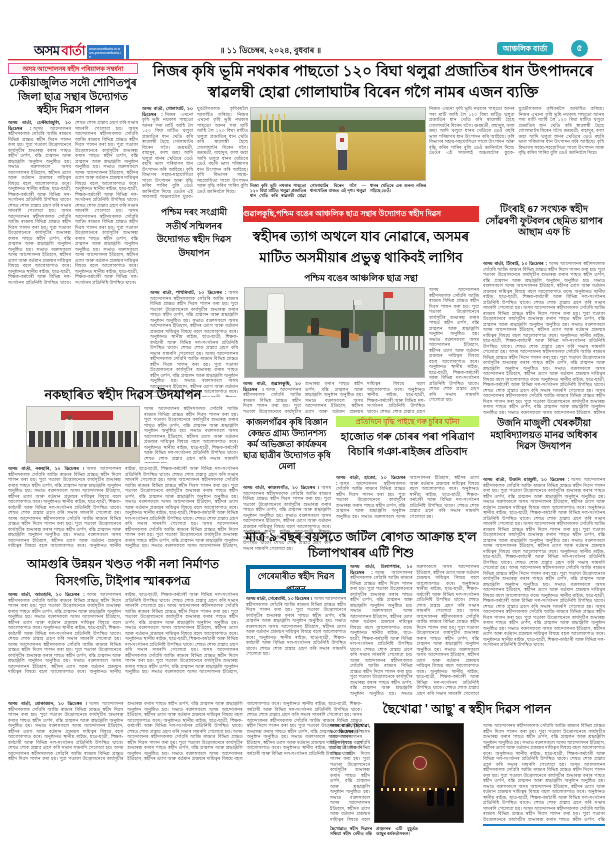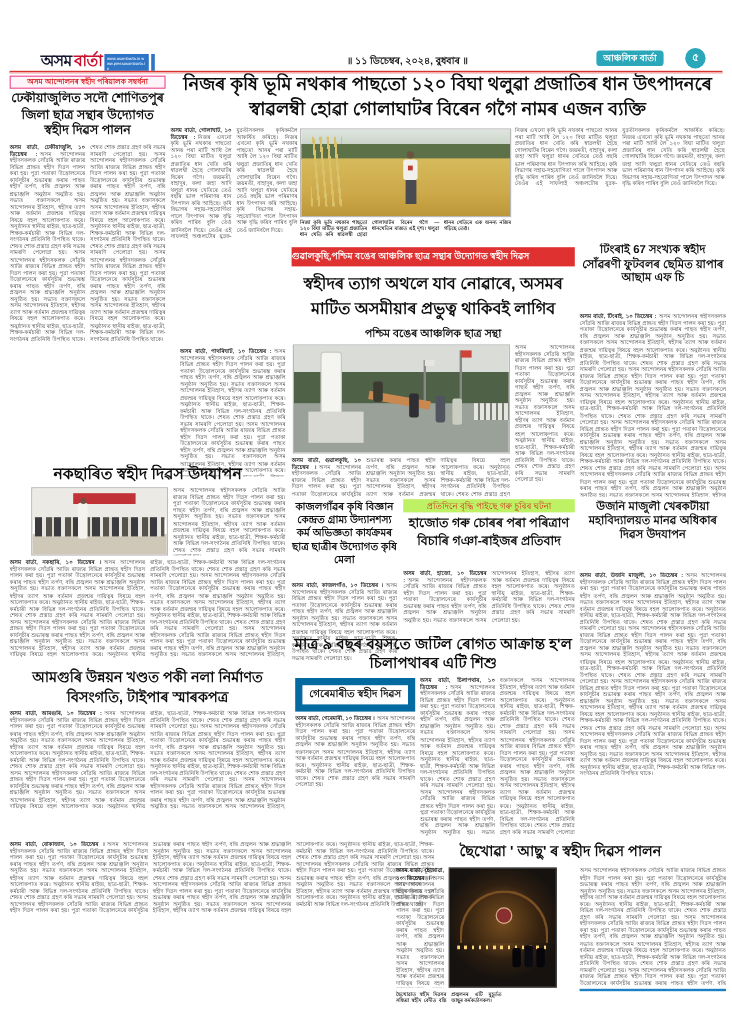--- a/index.html
+++ b/index.html
@@ -23,35 +23,35 @@
   .rule-red{background:#d63333}
   .rule-blue{background:#1f7fc4}
   .tealbox{background:#2aa7b9;color:#fff;font-weight:700;text-align:center;border-radius:3px}
   .pgcircle{background:#2aa7b9;color:#fff;font-weight:700;border-radius:50%;
             display:flex;align-items:center;justify-content:center}
   .logo1{font-weight:800;font-size:13px;color:#15152e;letter-spacing:-0.5px}
   .logo2{font-weight:800;font-size:13px;color:#c8102e;letter-spacing:-0.5px}
   .urlbox{background:#2e75c6;color:#fff;font-size:3.4px;line-height:4.2px;padding:2px 2px;
           overflow:hidden;word-break:break-all}
   .bluebar{background:#2e75c6}
-  .boxhead{border:6px solid #0369a1;font-weight:700;text-align:center;color:#111;overflow:hidden}
+  .boxhead{border:4px solid #0369a1;font-weight:700;text-align:center;color:#111;overflow:hidden}
 </style>
 </head>
 <body>
 
 <div class="page">
 
   <div class="abs" style="left:34px;top:41px;display:flex;align-items:center;gap:2px">
     <span class="logo1">অসম</span>
     <span class="logo2">বাৰ্তা</span>
     <span class="urlbox" style="width:37px;height:14px">www.asombarta.in www.pressasombarta.in</span>
     <span class="bluebar" style="width:3px;height:14px;display:inline-block"></span>
   </div>
 
-  <div class="abs" style="left:220px;top:44px;width:170px;text-align:right;font-size:8px;font-weight:700;color:#111">॥ ১১ ডিচেম্বৰ, ২০২৪, বুধবাৰ ॥</div>
+  <div class="abs" style="left:220px;top:44px;width:170px;text-align:left;font-size:8px;font-weight:700;color:#111">॥ ১১ ডিচেম্বৰ, ২০২৪, বুধবাৰ ॥</div>
 
   <div class="abs tealbox" style="left:497px;top:42px;width:56px;height:13px;font-size:7.5px;line-height:13px">আঞ্চলিক বাৰ্তা</div>
   <div class="abs pgcircle" style="left:571px;top:40px;width:17px;height:17px;font-size:9px">৫</div>
 
   <div class="abs rule-red" style="left:8px;top:59px;width:594px;height:2px;border-bottom:1px solid #f2b0b0"></div>
 
   <div class="abs kickerbox" style="left:8px;top:63px;width:130px;height:11px;font-size:6.2px;line-height:10px">অসম আন্দোলনৰ স্বহীদ পৰিয়ালক সম্বৰ্ধনা</div>
   <div class="abs hl" style="left:8px;top:76px;width:130px;height:42px;font-size:10.5px;line-height:13.5px">ঢেকীয়াজুলিত সদৌ শোণিতপুৰ জিলা ছাত্ৰ সন্থাৰ উদ্যোগত স্বহীদ দিৱস পালন</div>
   <div class="abs body c2" style="left:8px;top:120px;width:130px;height:264px">
     <span class="dl">অসম বাৰ্তা, ঢেকীয়াজুলি, ১০ ডিচেম্বৰ :</span><span>অসম আন্দোলনৰ স্বহীদসকলক সোঁৱৰি আজি ৰাজ্যৰ বিভিন্ন প্ৰান্তত স্বহীদ দিৱস পালন কৰা হয়। পুৱা পতাকা উত্তোলনেৰে কাৰ্যসূচীৰ শুভাৰম্ভ কৰাৰ পাছত স্বহীদ তৰ্পণ, বন্তি প্ৰজ্বলন আৰু শ্ৰদ্ধাঞ্জলি অনুষ্ঠান অনুষ্ঠিত হয়। সভাত বক্তাসকলে অসম আন্দোলনৰ ইতিহাস, স্বহীদৰ ত্যাগ আৰু বৰ্তমান প্ৰজন্মৰ দায়িত্বৰ বিষয়ে বহল আলোকপাত কৰে। অনুষ্ঠানত স্থানীয় ৰাইজ, ছাত্ৰ-ছাত্ৰী, শিক্ষক-কৰ্মচাৰী আৰু বিভিন্ন দল-সংগঠনৰ প্ৰতিনিধি উপস্থিত থাকে। শেষত শোক প্ৰস্তাৱ গ্ৰহণ কৰি সভাৰ সামৰণি পেলোৱা হয়। অসম আন্দোলনৰ স্বহীদসকলক সোঁৱৰি আজি ৰাজ্যৰ বিভিন্ন প্ৰান্তত স্বহীদ দিৱস পালন কৰা হয়। পুৱা পতাকা উত্তোলনেৰে কাৰ্যসূচীৰ শুভাৰম্ভ কৰাৰ পাছত স্বহীদ তৰ্পণ, বন্তি প্ৰজ্বলন আৰু শ্ৰদ্ধাঞ্জলি অনুষ্ঠান অনুষ্ঠিত হয়। সভাত বক্তাসকলে অসম আন্দোলনৰ ইতিহাস, স্বহীদৰ ত্যাগ আৰু বৰ্তমান প্ৰজন্মৰ দায়িত্বৰ বিষয়ে বহল আলোকপাত কৰে। অনুষ্ঠানত স্থানীয় ৰাইজ, ছাত্ৰ-ছাত্ৰী, শিক্ষক-কৰ্মচাৰী আৰু বিভিন্ন দল-সংগঠনৰ প্ৰতিনিধি উপস্থিত থাকে। শেষত শোক প্ৰস্তাৱ গ্ৰহণ কৰি সভাৰ সামৰণি পেলোৱা হয়। অসম আন্দোলনৰ স্বহীদসকলক সোঁৱৰি আজি ৰাজ্যৰ বিভিন্ন প্ৰান্তত স্বহীদ দিৱস পালন কৰা হয়। পুৱা পতাকা উত্তোলনেৰে কাৰ্যসূচীৰ শুভাৰম্ভ কৰাৰ পাছত স্বহীদ তৰ্পণ, বন্তি প্ৰজ্বলন আৰু শ্ৰদ্ধাঞ্জলি অনুষ্ঠান অনুষ্ঠিত হয়। সভাত বক্তাসকলে অসম আন্দোলনৰ ইতিহাস, স্বহীদৰ ত্যাগ আৰু বৰ্তমান প্ৰজন্মৰ দায়িত্বৰ বিষয়ে বহল আলোকপাত কৰে। অনুষ্ঠানত স্থানীয় ৰাইজ, ছাত্ৰ-ছাত্ৰী, শিক্ষক-কৰ্মচাৰী আৰু বিভিন্ন দল-সংগঠনৰ প্ৰতিনিধি উপস্থিত থাকে। শেষত শোক প্ৰস্তাৱ গ্ৰহণ কৰি সভাৰ সামৰণি পেলোৱা হয়। অসম আন্দোলনৰ স্বহীদসকলক সোঁৱৰি আজি ৰাজ্যৰ বিভিন্ন প্ৰান্তত স্বহীদ দিৱস পালন কৰা হয়। পুৱা পতাকা উত্তোলনেৰে কাৰ্যসূচীৰ শুভাৰম্ভ কৰাৰ পাছত স্বহীদ তৰ্পণ, বন্তি প্ৰজ্বলন আৰু শ্ৰদ্ধাঞ্জলি অনুষ্ঠান অনুষ্ঠিত হয়। সভাত বক্তাসকলে অসম আন্দোলনৰ ইতিহাস, স্বহীদৰ ত্যাগ আৰু বৰ্তমান প্ৰজন্মৰ দায়িত্বৰ বিষয়ে বহল আলোকপাত কৰে। অনুষ্ঠানত স্থানীয় ৰাইজ, ছাত্ৰ-ছাত্ৰী, শিক্ষক-কৰ্মচাৰী আৰু বিভিন্ন দল-সংগঠনৰ প্ৰতিনিধি উপস্থিত থাকে।</span>
@@ -77,20 +77,21 @@
     </div>
   </div>
   <div class="abs cap c3" style="left:250px;top:183px;width:176px;height:21px">নিজা কৃষি ভূমি নথকাৰ পাছতো ১২০ বিঘা মাটিত থলুৱা প্ৰজাতিৰ ধান খেতি কৰি স্বাৱলম্বী হোৱা গোলাঘাটৰ বিৰেন গগৈ — ধানখেতিৰ মাজত এই দৃশ্য। থলুৱা ধানৰ খেতিৰে এক অনন্য নজিৰ গঢ়িছে তেওঁ।</div>
 
   <div class="abs body c2" style="left:429px;top:106px;width:175px;height:98px">
     <span>নিজৰ এখনো কৃষি ভূমি নথকাৰ পাছতো আনৰ পৰা মাটি আধি লৈ ১২০ বিঘা মাটিত থলুৱা প্ৰজাতিৰ ধান খেতি কৰি স্বাৱলম্বী হৈছে গোলাঘাটৰ বিৰেন গগৈ। জয়মতী, বাহাদুৰ, কলা জহা আদি থলুৱা ধানৰ খেতিৰে তেওঁ বছৰি ভাল পৰিমাণৰ ধান উৎপাদন কৰি আহিছে। কৃষি বিভাগৰ সহায়-সহযোগিতা পালে উৎপাদন আৰু বৃদ্ধি কৰিব পাৰিব বুলি তেওঁ জানিবলৈ দিয়ে। তেওঁৰ এই সাফল্যই অঞ্চলটোৰ যুৱক-যুৱতীসকলক কৃষিকৰ্মলৈ আকৰ্ষিত কৰিছে। নিজৰ এখনো কৃষি ভূমি নথকাৰ পাছতো আনৰ পৰা মাটি আধি লৈ ১২০ বিঘা মাটিত থলুৱা প্ৰজাতিৰ ধান খেতি কৰি স্বাৱলম্বী হৈছে গোলাঘাটৰ বিৰেন গগৈ। জয়মতী, বাহাদুৰ, কলা জহা আদি থলুৱা ধানৰ খেতিৰে তেওঁ বছৰি ভাল পৰিমাণৰ ধান উৎপাদন কৰি আহিছে। কৃষি বিভাগৰ সহায়-সহযোগিতা পালে উৎপাদন আৰু বৃদ্ধি কৰিব পাৰিব বুলি তেওঁ জানিবলৈ দিয়ে।</span>
   </div>
 
   <div class="abs redbanner" style="left:243px;top:206px;width:236px;height:16px;font-size:7.6px;line-height:16px">গুৱালকুছি,পশ্চিম বঙেৰ আঞ্চলিক ছাত্ৰ সন্থাৰ উদ্যোগত স্বহীদ দিৱস</div>
 
+  <div class="abs hl" style="left:150px;top:206px;width:88px;height:81px;font-size:9px;line-height:13.5px">পশ্চিম দৰং সংগ্ৰামী সতীৰ্থ সন্মিলনৰ উদ্যোগত স্বহীদ দিৱস উদযাপন</div>
   <div class="abs body" style="left:150px;top:290px;width:88px;height:107px">
     <span class="dl">অসম বাৰ্তা, পাথৰিঘাট, ১০ ডিচেম্বৰ :</span><span>অসম আন্দোলনৰ স্বহীদসকলক সোঁৱৰি আজি ৰাজ্যৰ বিভিন্ন প্ৰান্তত স্বহীদ দিৱস পালন কৰা হয়। পুৱা পতাকা উত্তোলনেৰে কাৰ্যসূচীৰ শুভাৰম্ভ কৰাৰ পাছত স্বহীদ তৰ্পণ, বন্তি প্ৰজ্বলন আৰু শ্ৰদ্ধাঞ্জলি অনুষ্ঠান অনুষ্ঠিত হয়। সভাত বক্তাসকলে অসম আন্দোলনৰ ইতিহাস, স্বহীদৰ ত্যাগ আৰু বৰ্তমান প্ৰজন্মৰ দায়িত্বৰ বিষয়ে বহল আলোকপাত কৰে। অনুষ্ঠানত স্থানীয় ৰাইজ, ছাত্ৰ-ছাত্ৰী, শিক্ষক-কৰ্মচাৰী আৰু বিভিন্ন দল-সংগঠনৰ প্ৰতিনিধি উপস্থিত থাকে। শেষত শোক প্ৰস্তাৱ গ্ৰহণ কৰি সভাৰ সামৰণি পেলোৱা হয়। অসম আন্দোলনৰ স্বহীদসকলক সোঁৱৰি আজি ৰাজ্যৰ বিভিন্ন প্ৰান্তত স্বহীদ দিৱস পালন কৰা হয়। পুৱা পতাকা উত্তোলনেৰে কাৰ্যসূচীৰ শুভাৰম্ভ কৰাৰ পাছত স্বহীদ তৰ্পণ, বন্তি প্ৰজ্বলন আৰু শ্ৰদ্ধাঞ্জলি অনুষ্ঠান অনুষ্ঠিত হয়। সভাত বক্তাসকলে অসম আন্দোলনৰ ইতিহাস, স্বহীদৰ ত্যাগ আৰু বৰ্তমান প্ৰজন্মৰ দায়িত্বৰ বিষয়ে বহল আলোকপাত কৰে। অনুষ্ঠানত স্থানীয় ৰাইজ, ছাত্ৰ-ছাত্ৰী, শিক্ষক-কৰ্মচাৰী আৰু বিভিন্ন দল-সংগঠনৰ প্ৰতিনিধি উপস্থিত থাকে। শেষত শোক প্ৰস্তাৱ গ্ৰহণ কৰি সভাৰ সামৰণি পেলোৱা হয়। অসম আন্দোলনৰ স্বহীদসকলক সোঁৱৰি আজি ৰাজ্যৰ বিভিন্ন প্ৰান্তত স্বহীদ দিৱস পালন কৰা হয়। পুৱা পতাকা উত্তোলনেৰে কাৰ্যসূচীৰ শুভাৰম্ভ কৰাৰ পাছত স্বহীদ তৰ্পণ, বন্তি প্ৰজ্বলন আৰু শ্ৰদ্ধাঞ্জলি অনুষ্ঠান অনুষ্ঠিত হয়। সভাত বক্তাসকলে অসম আন্দোলনৰ ইতিহাস, স্বহীদৰ ত্যাগ আৰু বৰ্তমান প্ৰজন্মৰ দায়িত্বৰ বিষয়ে বহল আলোকপাত কৰে। অনুষ্ঠানত স্থানীয় ৰাইজ, ছাত্ৰ-ছাত্ৰী, শিক্ষক-কৰ্মচাৰী আৰু বিভিন্ন দল-সংগঠনৰ প্ৰতিনিধি উপস্থিত থাকে। শেষত শোক প্ৰস্তাৱ গ্ৰহণ কৰি সভাৰ সামৰণি পেলোৱা হয়। অসম আন্দোলনৰ স্বহীদসকলক সোঁৱৰি আজি ৰাজ্যৰ বিভিন্ন প্ৰান্তত স্বহীদ দিৱস পালন কৰা হয়। পুৱা পতাকা উত্তোলনেৰে কাৰ্যসূচীৰ শুভাৰম্ভ কৰাৰ পাছত স্বহীদ তৰ্পণ, বন্তি প্ৰজ্বলন আৰু শ্ৰদ্ধাঞ্জলি অনুষ্ঠান অনুষ্ঠিত হয়। সভাত বক্তাসকলে অসম আন্দোলনৰ ইতিহাস, স্বহীদৰ ত্যাগ আৰু বৰ্তমান প্ৰজন্মৰ দায়িত্বৰ বিষয়ে বহল আলোকপাত কৰে। অনুষ্ঠানত স্থানীয় ৰাইজ, ছাত্ৰ-ছাত্ৰী, শিক্ষক-কৰ্মচাৰী আৰু বিভিন্ন দল-সংগঠনৰ প্ৰতিনিধি উপস্থিত থাকে।</span>
   </div>
 
   <div class="abs hl" style="left:243px;top:226px;width:236px;height:44px;font-size:13.5px;line-height:21px">স্বহীদৰ ত্যাগ অথলে যাব নোৱাৰে, অসমৰ মাটিত অসমীয়াৰ প্ৰভুত্ব থাকিবই লাগিব</div>
   <div class="abs hl" style="left:243px;top:272px;width:236px;height:13px;font-size:9px;line-height:12px">পশ্চিম বঙেৰ আঞ্চলিক ছাত্ৰ সন্থা</div>
 
   <div class="abs photo" style="left:244px;top:287px;width:181px;height:91px">
     <div class="abs" style="left:0;top:0;right:0;height:34px;background:#d9dcd7"></div>
     <div class="abs" style="left:0;top:22px;right:0;height:28px;background:#4f6147"></div>

